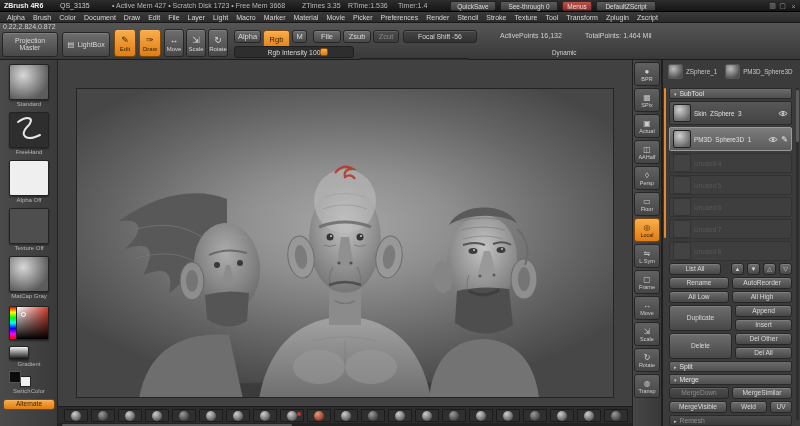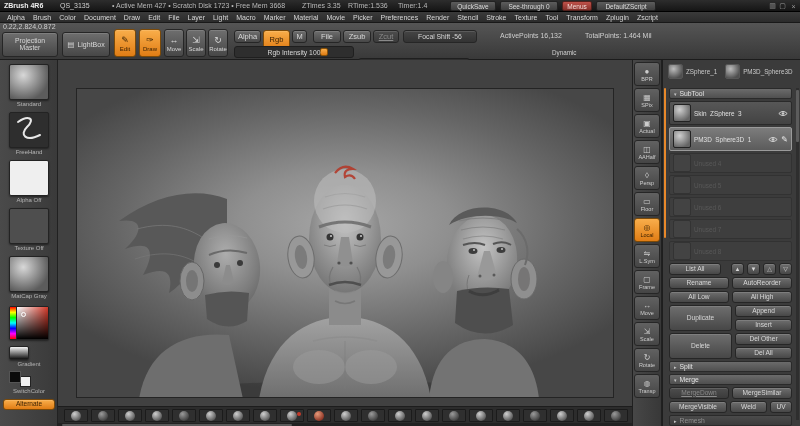--- a/index.html
+++ b/index.html
@@ -23,21 +23,21 @@
     background:linear-gradient(#3a3a3a,#2b2b2b);border-bottom:1px solid #191919;padding-left:3px;}
   .menu-item{font-size:7px;color:#d8d8d8;padding:0 4px;white-space:nowrap;}
   
   #topshelf{position:absolute;left:0;top:23px;width:800px;height:37px;
     background:linear-gradient(#555,#393939);border-bottom:1px solid #1c1c1c;}
   .btn{display:flex;align-items:center;justify-content:center;text-align:center;
     background:linear-gradient(#6e6e6e,#474747);border:1px solid #262626;border-radius:3px;
     color:#d8d8d8;font-size:7.5px;box-shadow:inset 0 1px 0 rgba(255,255,255,.12);
     user-select:none;padding:0 2px;line-height:1.05;}
   .btn.orange{background:linear-gradient(#f9ae4b,#e07d15);color:#3a2103;border-color:#7c4a08;}
-  .btn.dim{background:linear-gradient(#4d4d4d,#3b3b3b);color:#8a8a8a;text-decoration:underline;}
+  .btn.dim{background:linear-gradient(#4d4d4d,#3b3b3b);color:#8a8a8a;}
   .btn.dark{background:linear-gradient(#454545,#333);}
   .iconbtn{flex-direction:column;gap:1px;}
   .iconbtn .ig{font-size:9px;line-height:10px;}
   .iconbtn .il{font-size:6px;line-height:6px;}
   .slider{position:relative;background:#2e2e2e;border:1px solid #1f1f1f;border-radius:3px;overflow:hidden;}
   .slider .fill{position:absolute;top:0;bottom:0;left:0;background:linear-gradient(#f9ae4b,#e07d15);}
   .slider .handle{position:absolute;top:1px;bottom:1px;width:8px;border-radius:2px;
     background:linear-gradient(#f9ae4b,#df7c14);border:1px solid #8a5208;}
   .slider .slabel{position:absolute;inset:0;display:flex;align-items:center;justify-content:center;
     font-size:6.8px;color:#d8d8d8;white-space:nowrap;}

